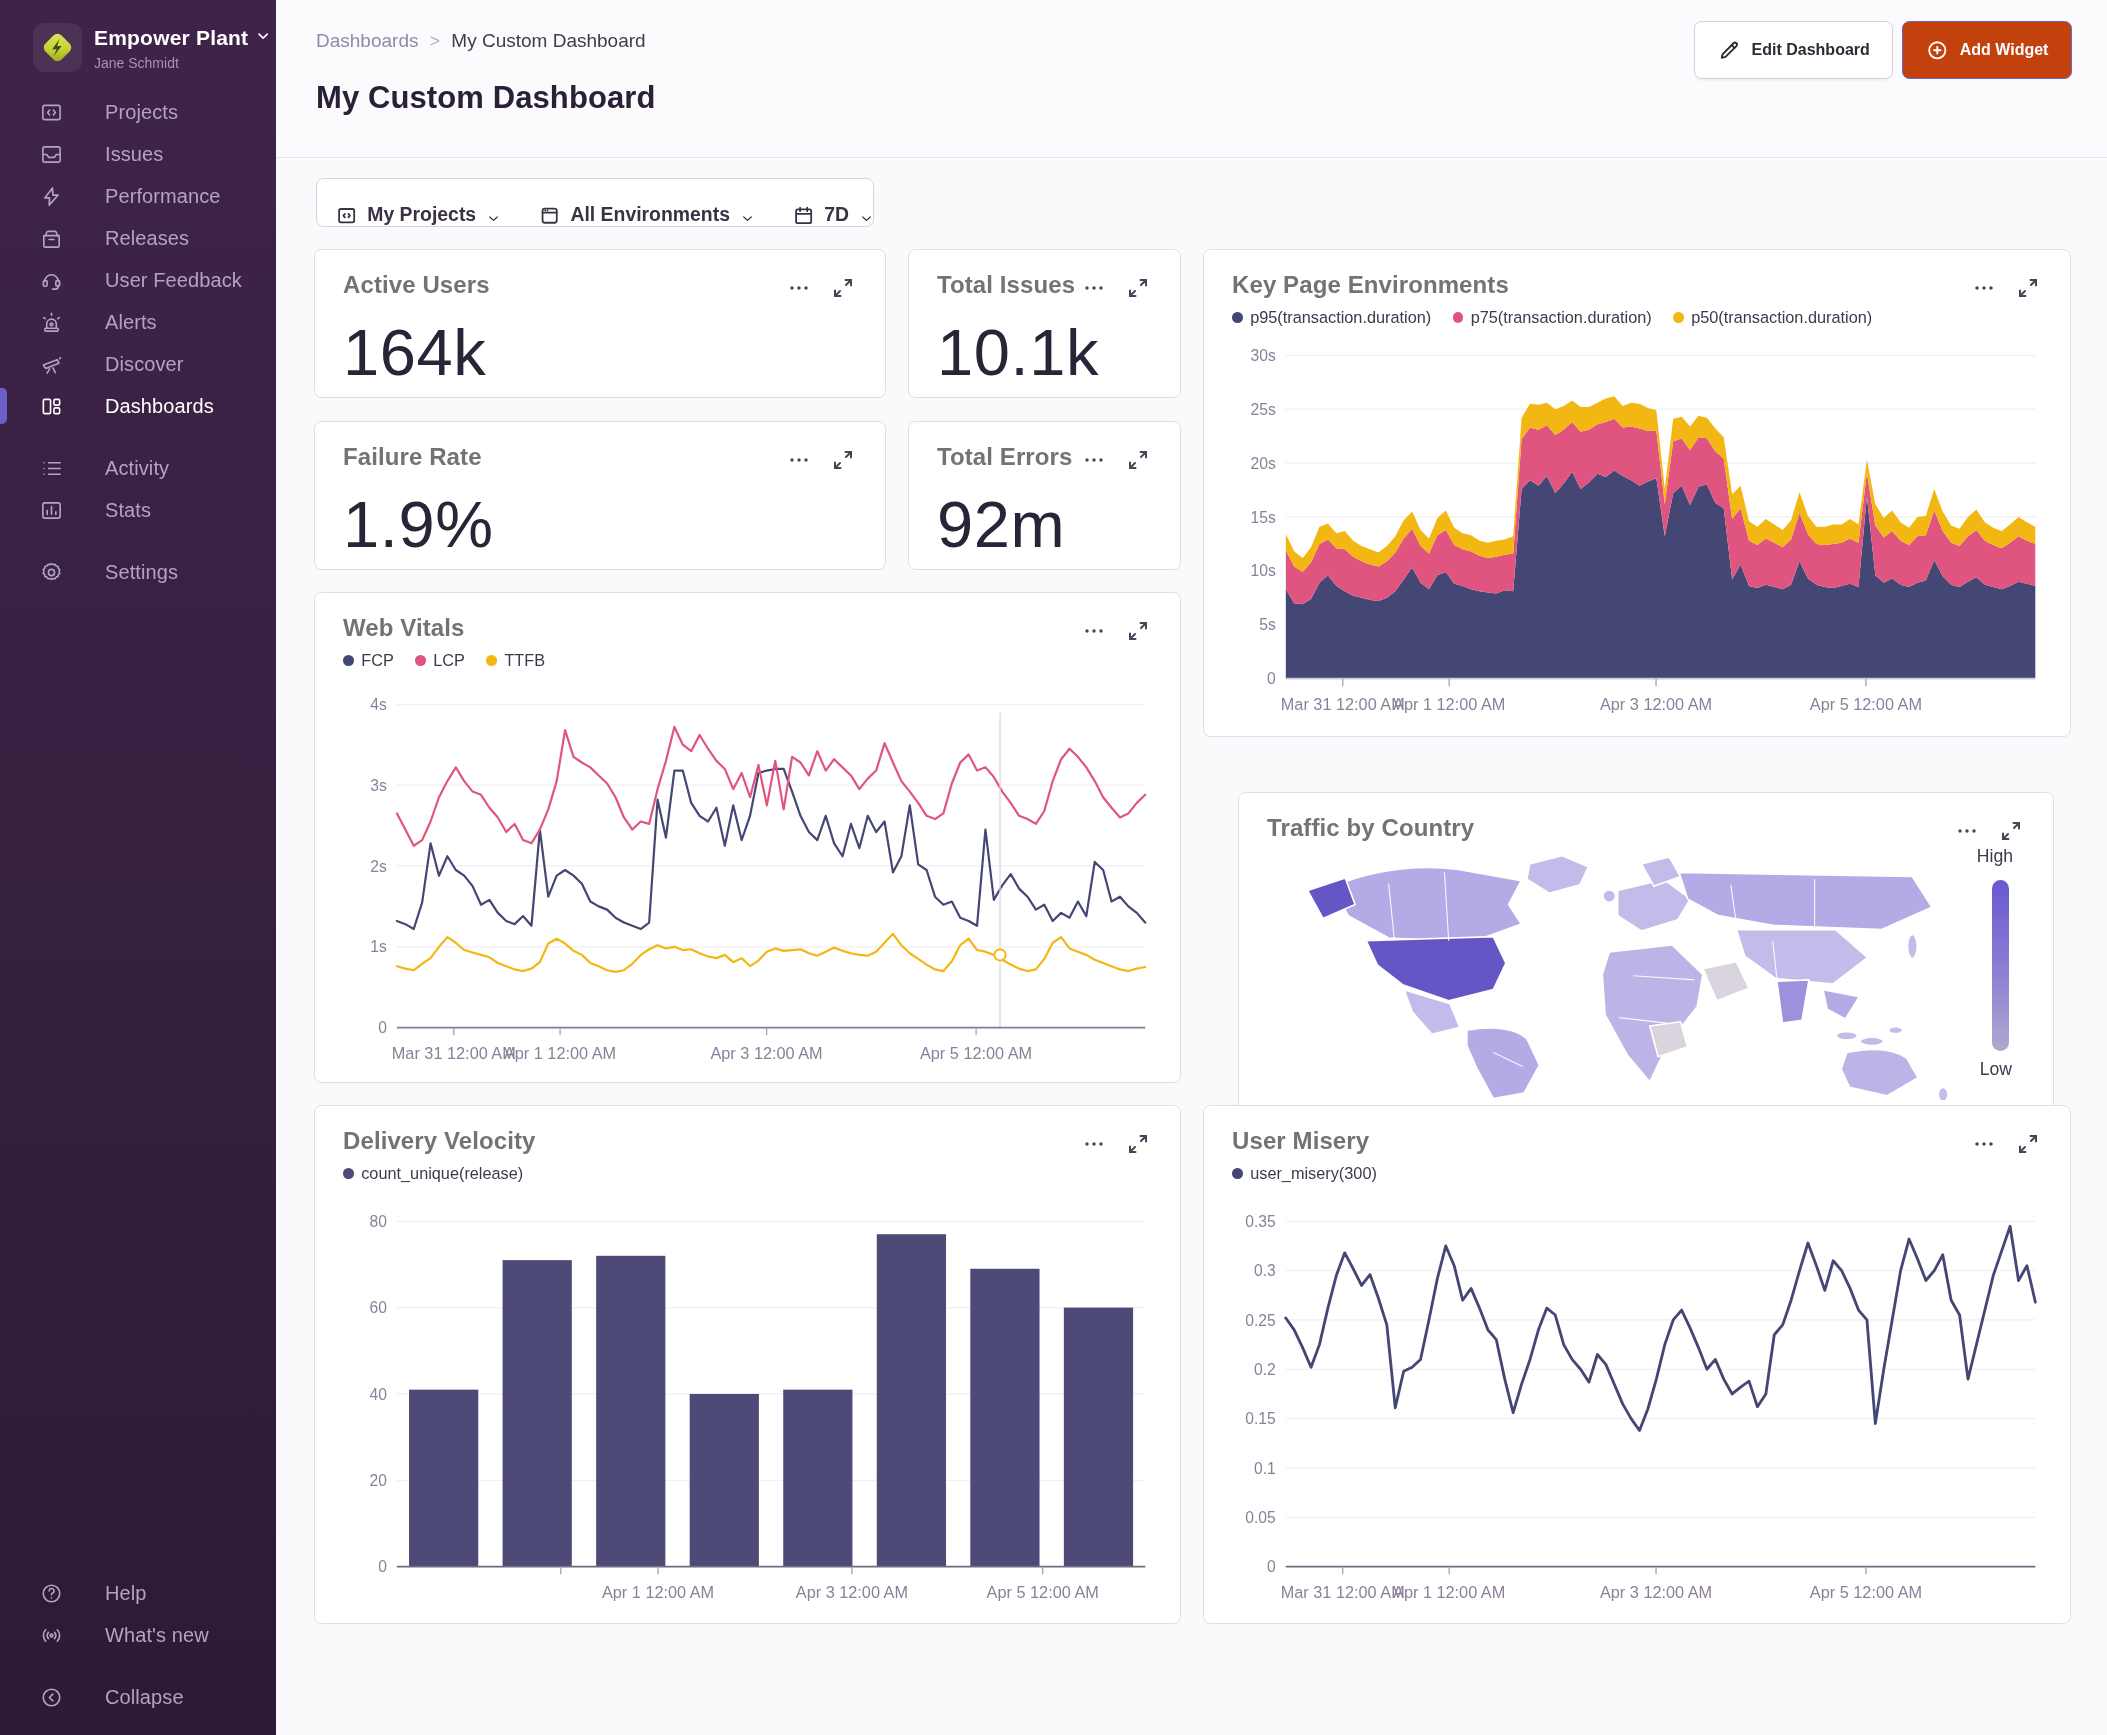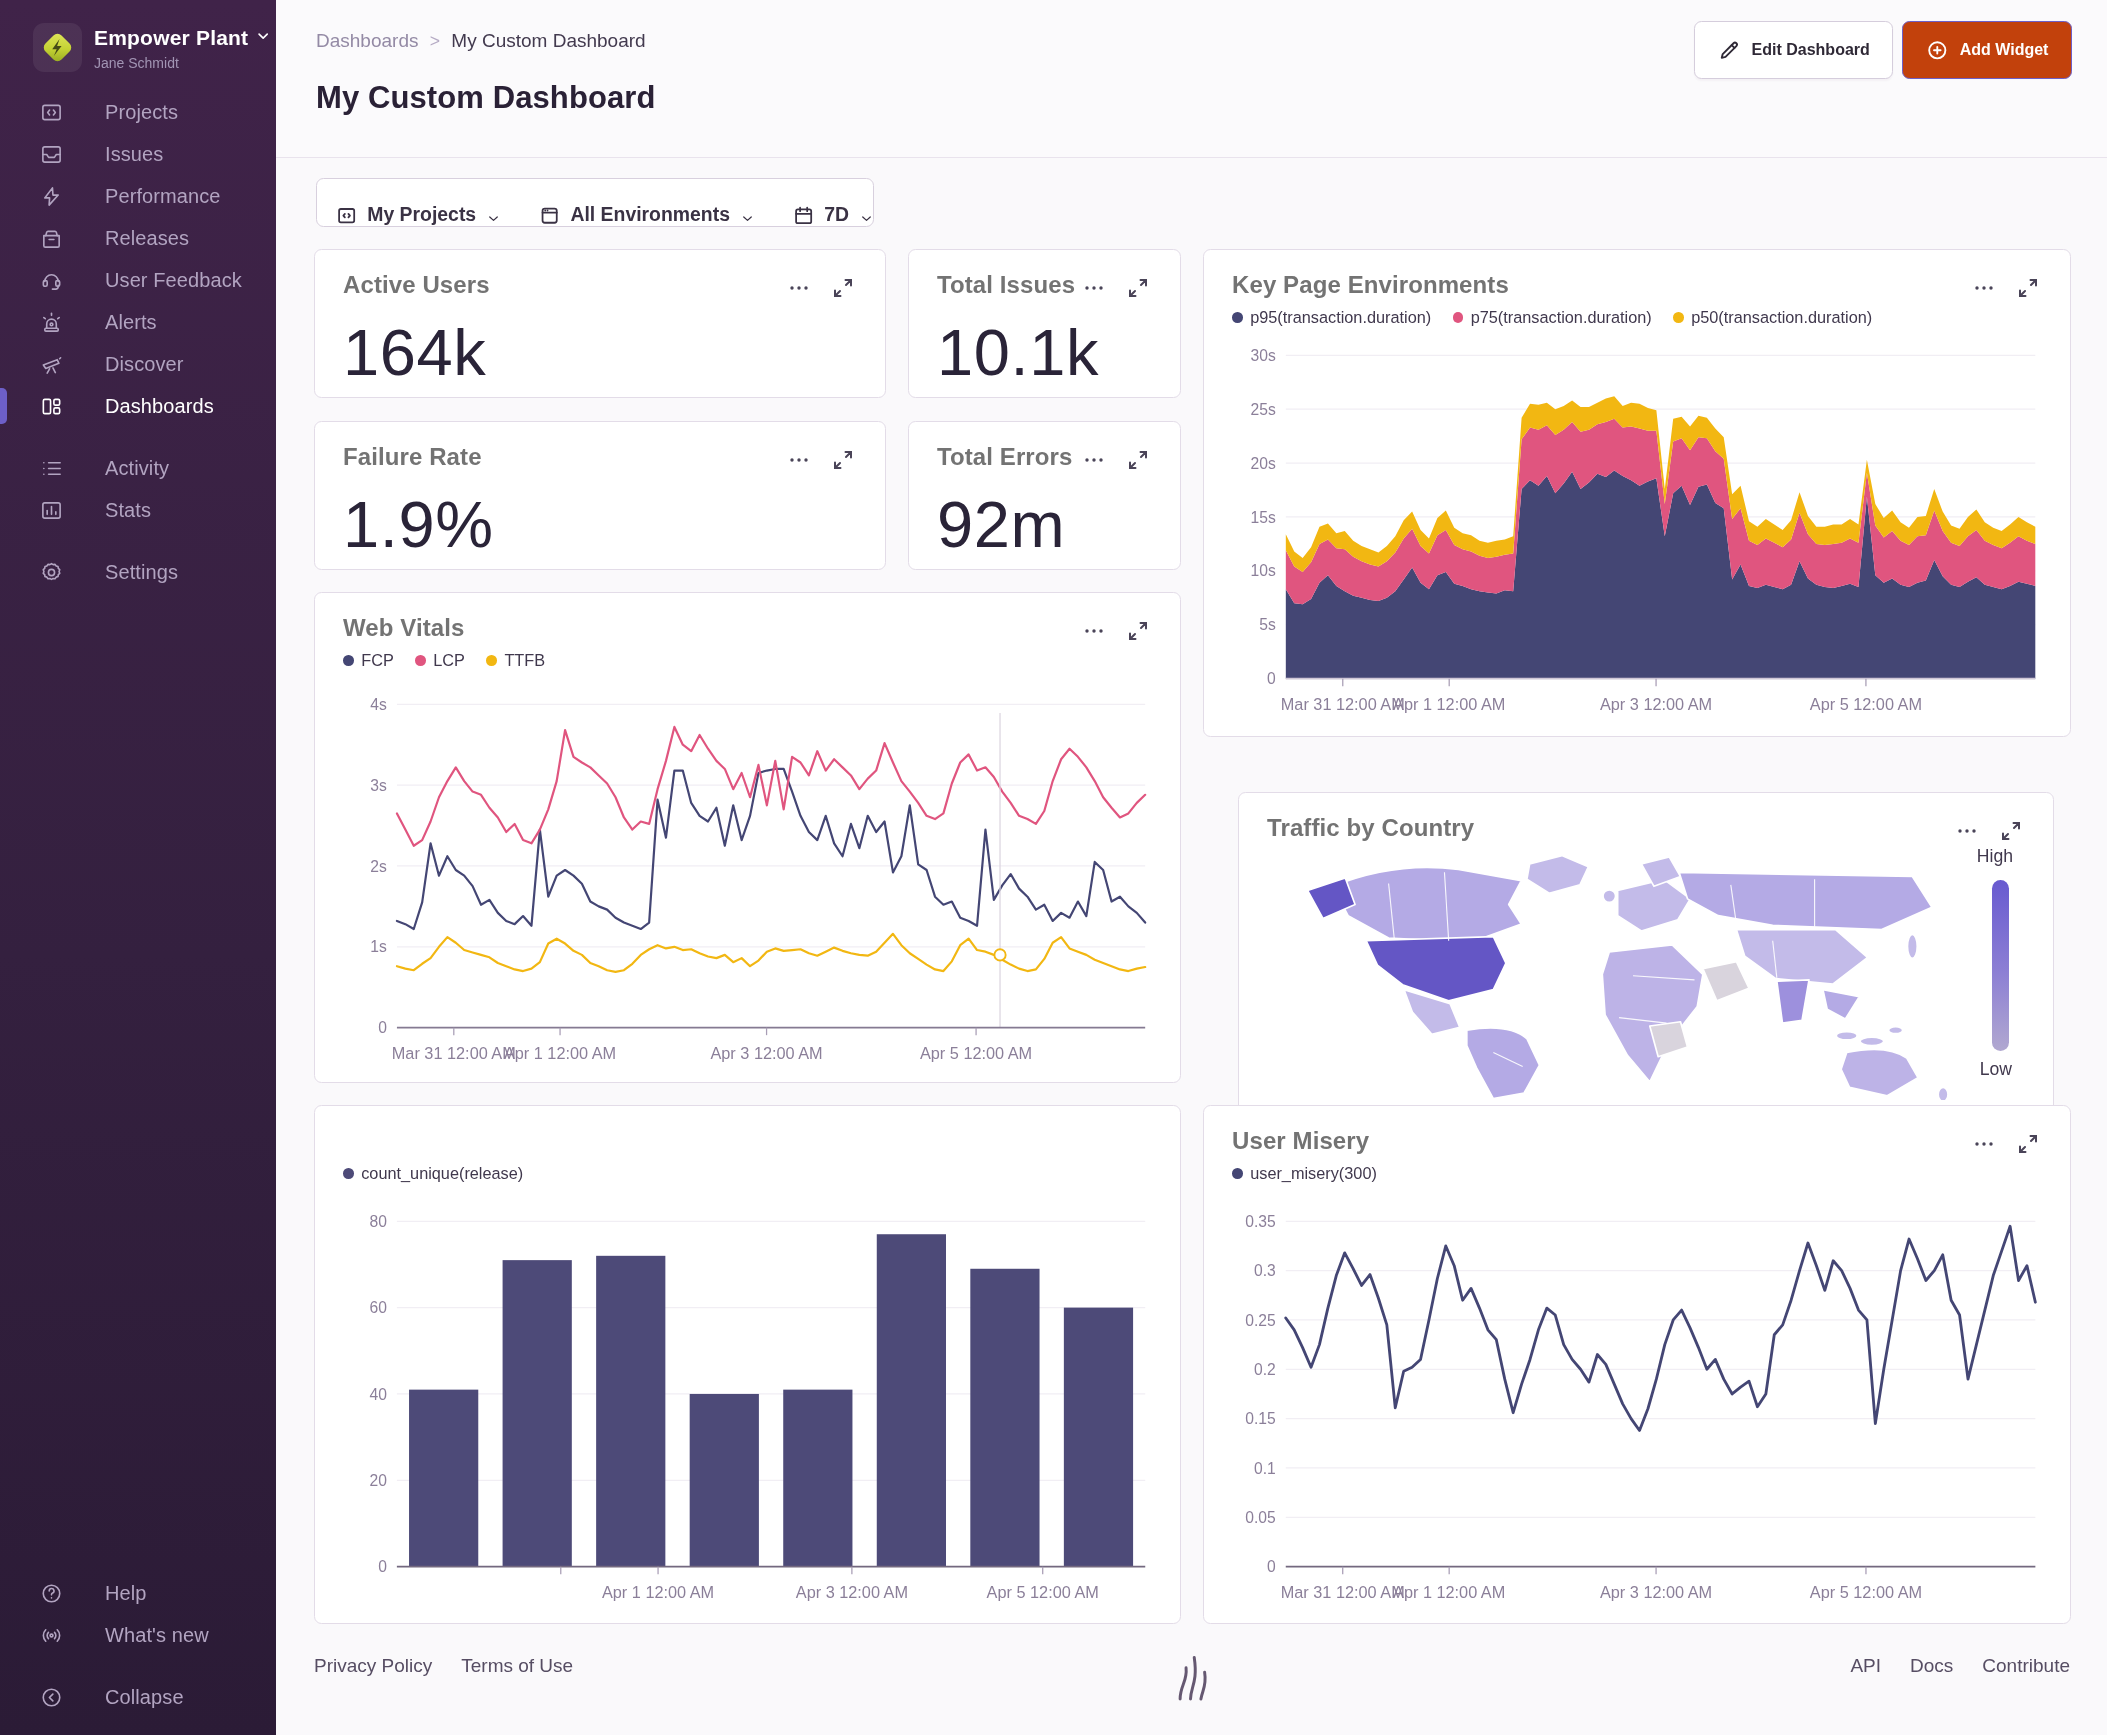--- a/index.html
+++ b/index.html
@@ -594,20 +594,37 @@
             <path d="M760 52 L760 120"></path>
           <path d="M500 190 L588 196"></path>
             <path d="M480 250 L548 258"></path>
           <path d="M700 140 L706 194"></path>
             <path d="M300 300 L342 320"></path>
         </g>
       </svg>
     </section>
 
     <section class="card" style="left:38px; top:1105px; width:867px; height:519px;">
+      <div class="card-head">
+          <span class="card-title">Delivery Velocity</span>
+        <span class="card-actions">
+            <span class="icon-btn">
+              <svg viewBox="0 0 24 24" fill="#4a4458">
+                <circle cx="5" cy="12" r="1.7"></circle>
+                <circle cx="12" cy="12" r="1.7"></circle>
+                <circle cx="19" cy="12" r="1.7"></circle>
+              </svg>
+            </span>
+            <span class="icon-btn">
+              <svg viewBox="0 0 24 24" fill="none" stroke="#4a4458" stroke-width="2" stroke-linecap="round">
+                <path d="M14.5 4H20v5.5M20 4l-5 5M9.5 20H4v-5.5M4 20l5-5"></path>
+              </svg>
+            </span>
+          </span>
+        </div>
       <div class="legend">
         <span class="legend-item">
             <i class="legend-dot" style="background: rgb(77, 74, 120);"></i>
             <span class="legend-label">count_unique(release)</span>
           </span>
       </div>
       <div class="chart" style="left:25px; top:104px;"><svg class="plot" width="817" height="398" viewBox="0 0 1302 635">
             <text x="74" y="578" text-anchor="end" font-size="25" fill="#8b7f99">0</text>
             <line x1="90" x2="1284" y1="431.25" y2="431.25" stroke="#f1eef4" stroke-width="2"></line>
             <text x="74" y="440.25" text-anchor="end" font-size="25" fill="#8b7f99">20</text>
@@ -682,36 +699,16 @@
             <text x="180.89600000000002" y="619" text-anchor="middle" font-size="26" fill="#8b7f99">Mar 31 12:00 AM</text>
             <line x1="350.728" x2="350.728" y1="569" y2="581" stroke="#a89db5" stroke-width="2"></line>
             <text x="350.728" y="619" text-anchor="middle" font-size="26" fill="#8b7f99">Apr 1 12:00 AM</text>
             <line x1="680.824" x2="680.824" y1="569" y2="581" stroke="#a89db5" stroke-width="2"></line>
             <text x="680.824" y="619" text-anchor="middle" font-size="26" fill="#8b7f99">Apr 3 12:00 AM</text>
             <line x1="1015.7040000000001" x2="1015.7040000000001" y1="569" y2="581" stroke="#a89db5" stroke-width="2"></line>
             <text x="1015.7040000000001" y="619" text-anchor="middle" font-size="26" fill="#8b7f99">Apr 5 12:00 AM</text>
           </svg></div>
     </section>
 
-    <div class="footer">
-      <div class="footer-inner">
-        <div class="footer-links">
-          <a>Privacy Policy</a>
-          <a>Terms of Use</a>
-        </div>
-        <div class="footer-logo">
-          <svg width="36" height="49" viewBox="0 0 48 66" fill="none" stroke="#655871" stroke-width="4" stroke-linecap="round">
-            <path d="M8 62 C8 44 18 38 16 20"></path>
-            <path d="M22 62 C22 46 32 40 27 6"></path>
-            <path d="M36 62 C38 50 44 44 41 26"></path>
-          </svg>
-        </div>
-        <div class="footer-links footer-right">
-          <a>API</a>
-          <a>Docs</a>
-          <a>Contribute</a>
-        </div>
-      </div>
-    </div>
 
   </div>
 </div>
 
 
 </body></html>

